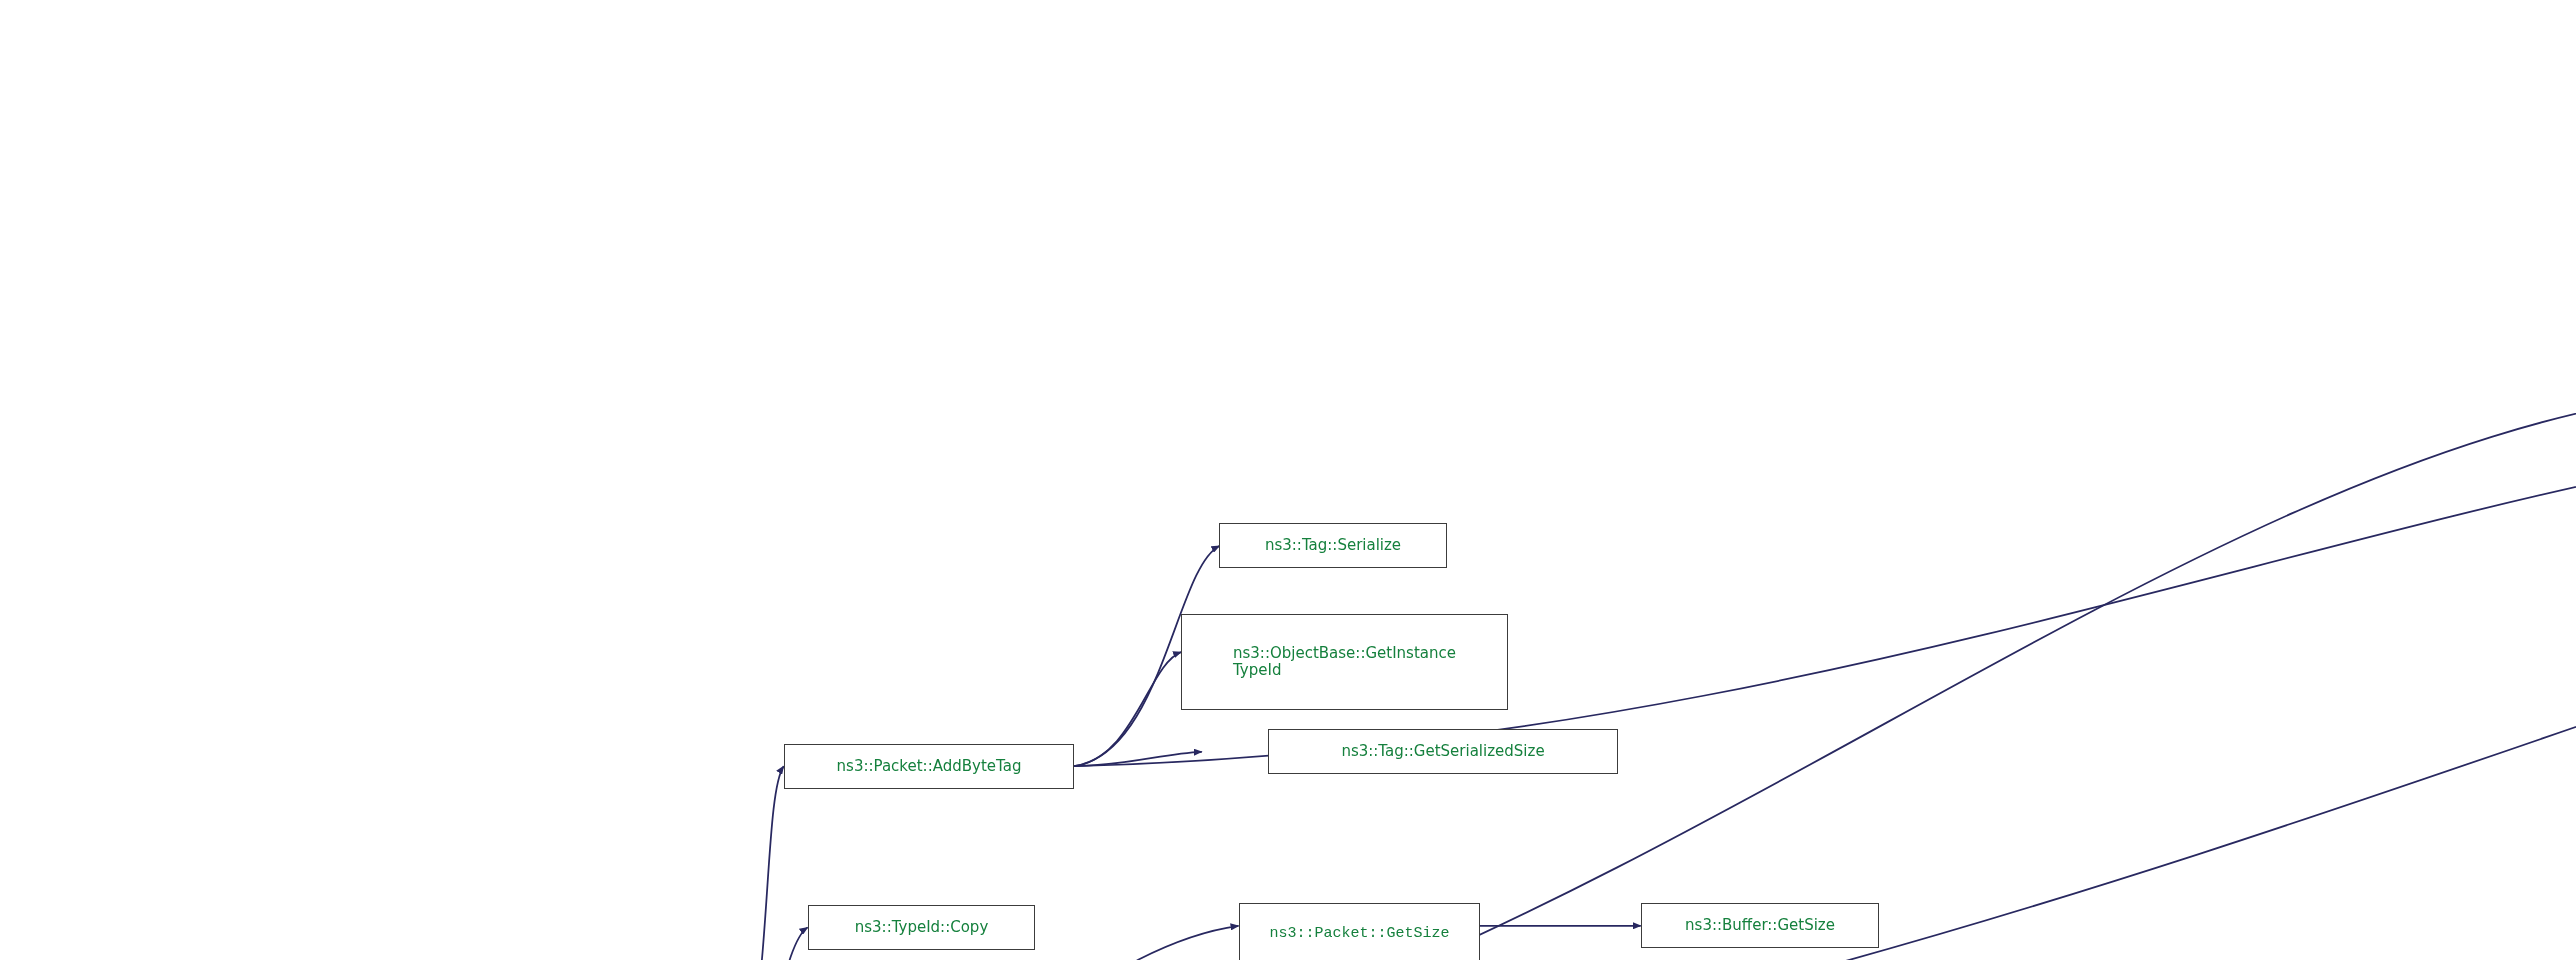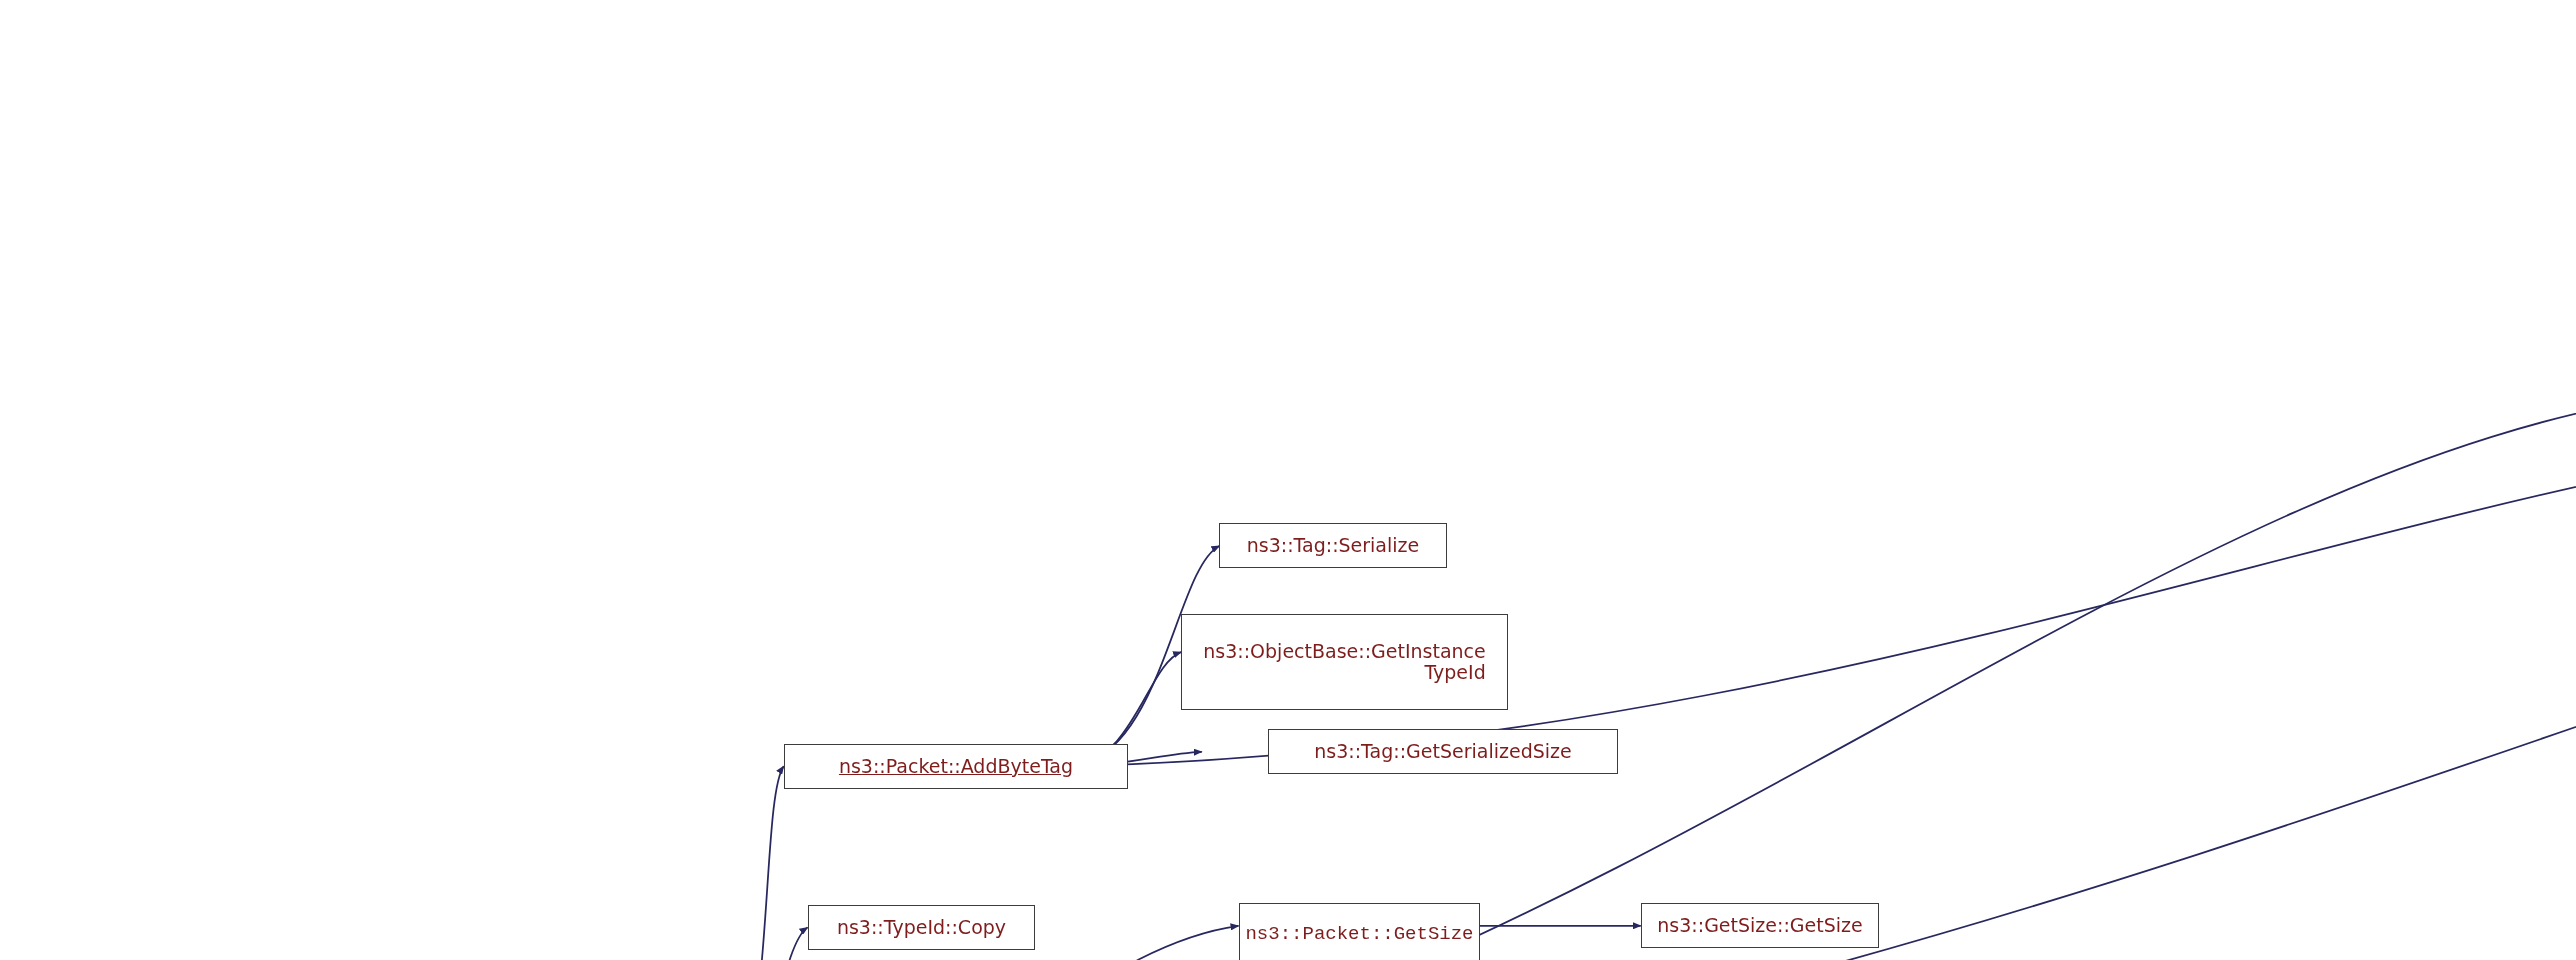--- a/index.html
+++ b/index.html
@@ -11,27 +11,27 @@
     background:#ffffff;
     font-family:"DejaVu Sans","Liberation Sans",sans-serif;
     overflow:hidden;
   }
   #edges{position:absolute;left:0;top:0;width:2576px;height:961px;}
   .node{
     position:absolute;
     box-sizing:border-box;
     border:1.6px solid #3c3c3c;
     background:#ffffff;
-    color:#7f1d1d;
+    color:#15803d;
     display:flex;
     align-items:center;
     justify-content:center;
-    text-align:right;
+    text-align:left;
     line-height:1.12;
-    font-size:19px;
+    font-size:15px;
     padding:0.8px 3.2px;
     white-space:pre-line;
     z-index:5;
   }
 </style>
 </head>
 <body>
 
 <div id="canvas">
   <svg id="edges" viewBox="0 0 3228 1204" xmlns="http://www.w3.org/2000/svg">
@@ -123,23 +123,23 @@
         <path d="M4572,1038 C4674.831,1034.76 4731.6,989.4 4800,984" marker-end="url(#arw)"></path>
         <path d="M5198,1092 C5306.7390000000005,1088.76 5367.4,1043.4 5440,1038" marker-end="url(#arw)"></path>
         <path d="M5198,1092 C5293.8755,1092.66 5354.8,1101.9 5422,1103" marker-end="url(#arw)"></path>
         <path d="M4568,1090 C4638.297,1090.12 4684.2,1091.8 4734,1092" marker-end="url(#arw)"></path>
         <path d="M5144,1154 C5263.848,1154 5342.8,1154 5428,1154" marker-end="url(#arw)"></path>
         <path d="M4226,776 C4111,839.96 4156,1735.4 4126,1842" marker-end="url(#arw)"></path>
         <path d="M3748,1171 C4308.36,1126.96 4638.4,510.4 5020,437" marker-end="url(#arw)"></path>
       </g>
   </svg>
   <div id="nodes">
-      <div class="node" style="left: 784px; top: 744px; width: 344px; height: 45px; text-decoration: underline;">ns3::Packet::AddByteTag</div>
+      <div class="node" style="left: 784px; top: 744px; width: 290px; height: 45px;">ns3::Packet::AddByteTag</div>
       <div class="node" style="left: 808px; top: 905px; width: 227px; height: 45px;">ns3::TypeId::Copy</div>
       <div class="node" style="left: 1219px; top: 523px; width: 228px; height: 45px;">ns3::Tag::Serialize</div>
       <div class="node" style="left: 1181px; top: 614px; width: 327px; height: 96px;">ns3::ObjectBase::GetInstance
 TypeId</div>
       <div class="node" style="left: 1268px; top: 729px; width: 350px; height: 45px;">ns3::Tag::GetSerializedSize</div>
       <div class="node" style="left: 1239px; top: 903px; width: 241px; height: 63px; font-family: Liberation Mono, monospace;">ns3::Packet::GetSize</div>
-      <div class="node" style="left: 1641px; top: 903px; width: 238px; height: 45px;">ns3::GetSize::GetSize</div>
+      <div class="node" style="left: 1641px; top: 903px; width: 238px; height: 45px;">ns3::Buffer::GetSize</div>
     </div>
 </div>
 
 
 </body></html>

